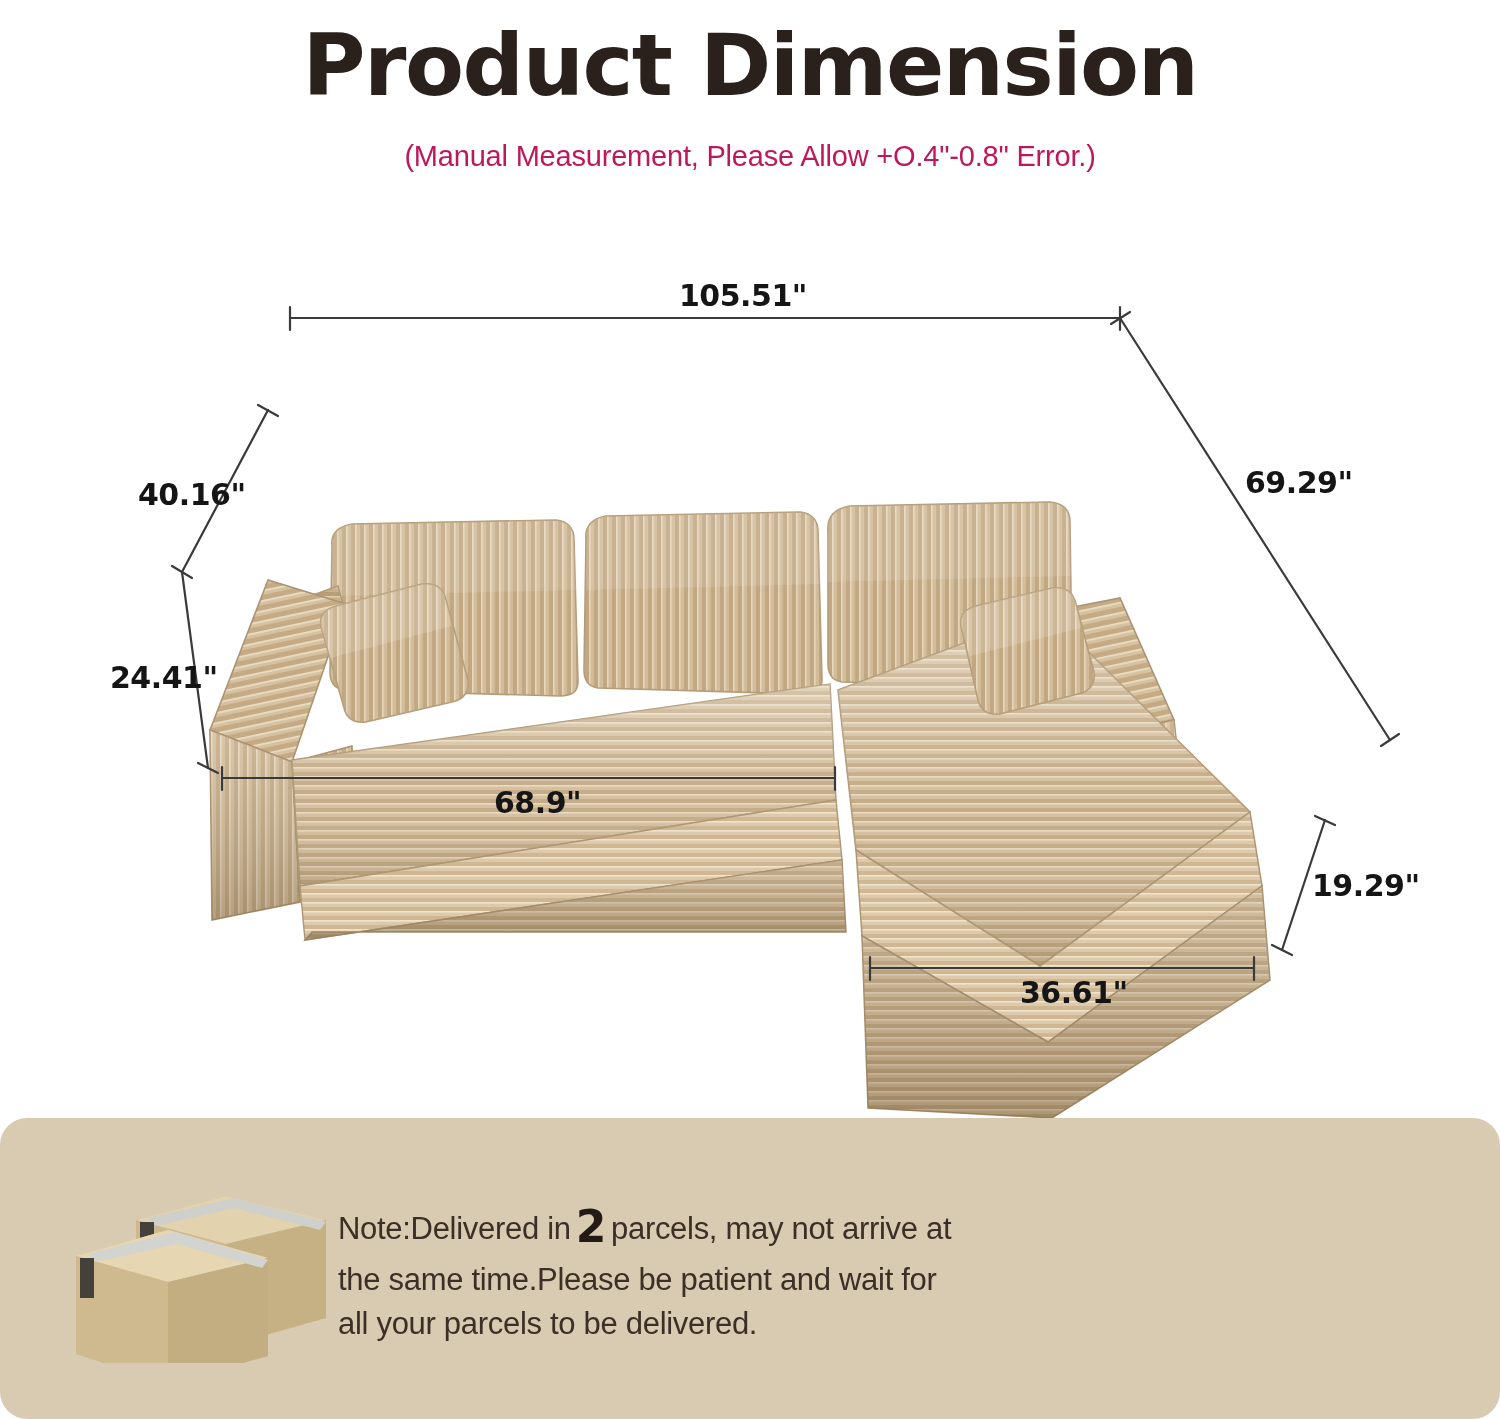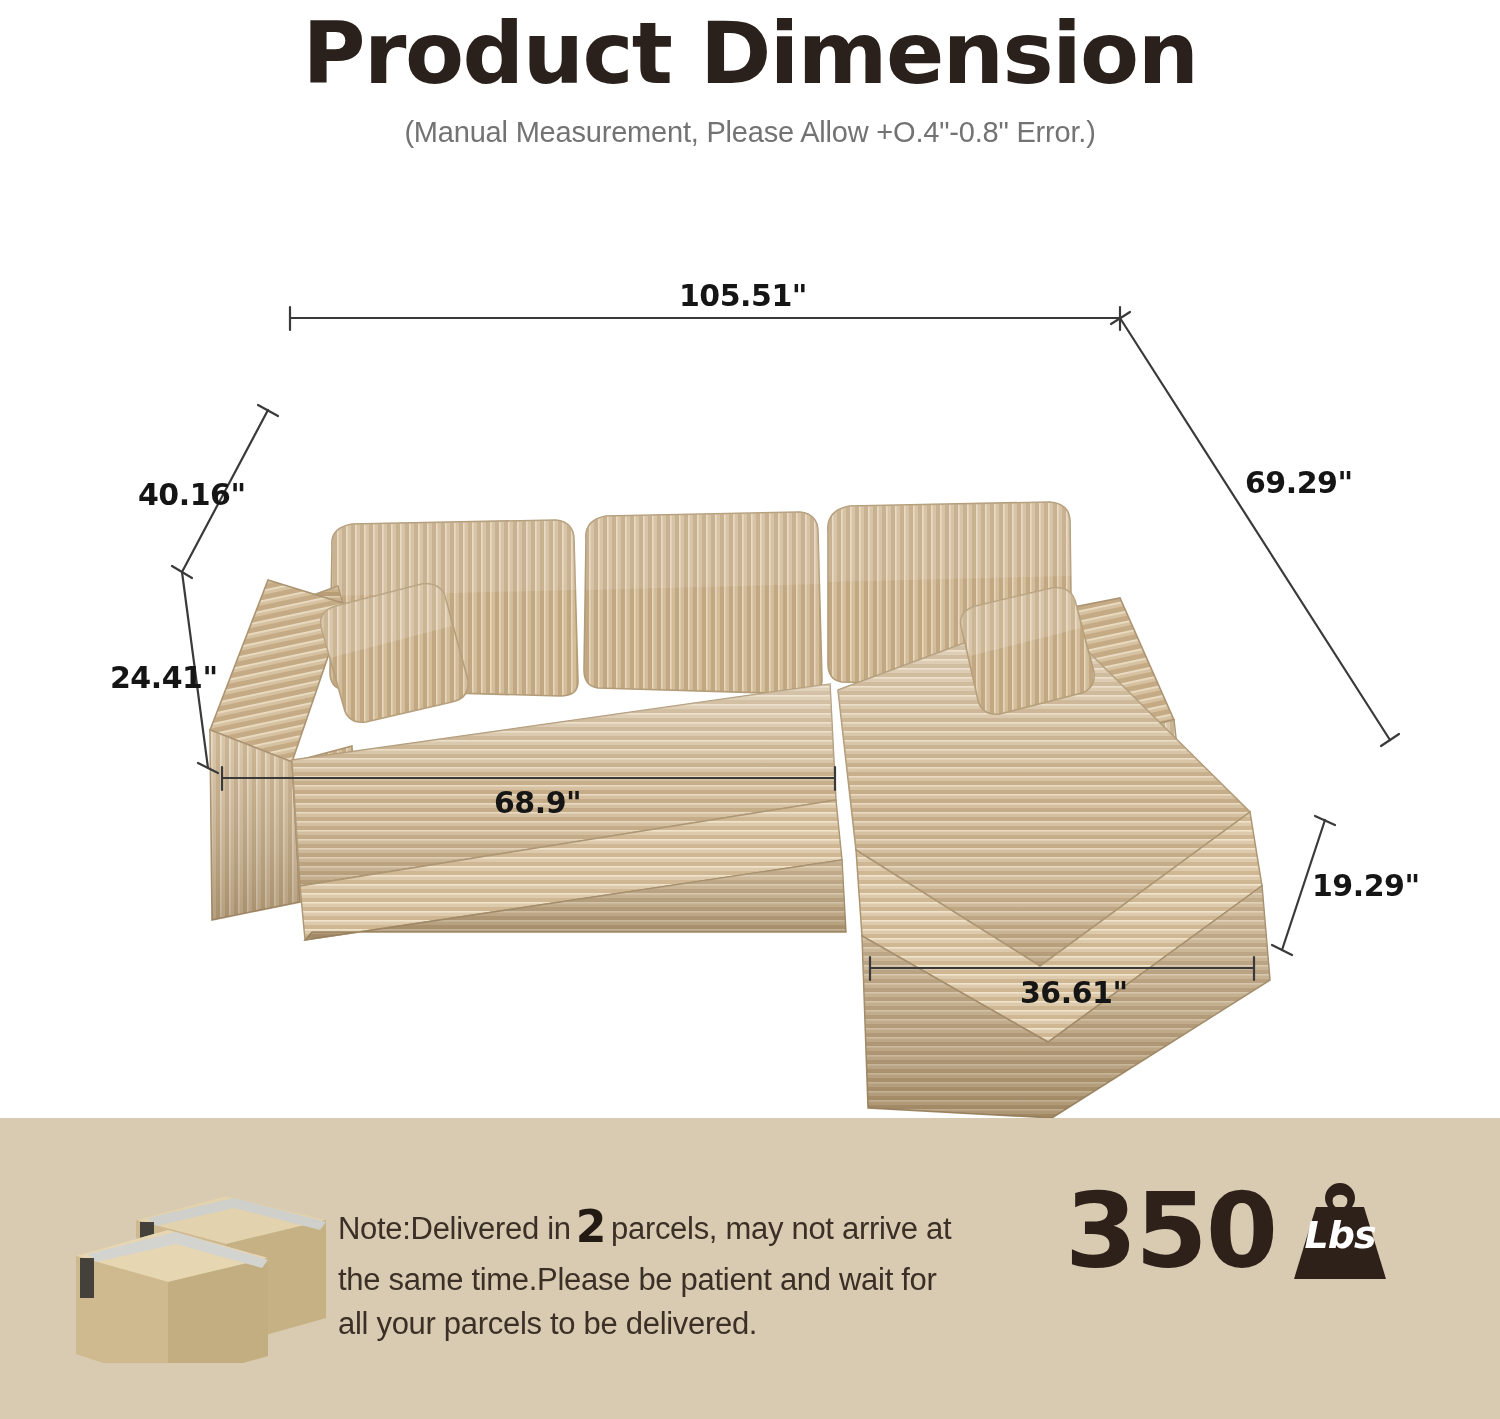--- a/index.html
+++ b/index.html
@@ -22,35 +22,35 @@
 
   
   .header {
     position: absolute;
     left: 0;
     top: 0;
     width: 1500px;
     text-align: center;
   }
   .title {
-    margin: 4px;
+    margin: 16px;
     padding-top: 6px;
     font-size: 86px;
     line-height: 1.02;
     font-weight: 700;
     letter-spacing: -1.5px;
     color: #2b211c;
     font-family: "DejaVu Sans", "Liberation Sans", sans-serif;
   }
   .subtitle {
     margin: 0;
     padding-top: 14px;
     font-size: 29px;
     font-weight: 400;
-    color: #737373;
+    color: #be185d;
     letter-spacing: -0.2px;
     font-family: "Liberation Sans", sans-serif;
   }
 
   
   .stage {
     position: absolute;
     left: 0;
     top: 160px;
     width: 1500px;
@@ -74,20 +74,21 @@
   }
 
   
   .info-band {
     position: absolute;
     left: 0;
     top: 1118px;
     width: 1500px;
     height: 301px;
     background: #d8cbb2;
+    border-radius: 27px;
   }
   .boxes-icon {
     position: absolute;
     left: 58px;
     top: 60px;
     width: 270px;
     height: 185px;
   }
   .note-text {
     position: absolute;
@@ -342,26 +343,16 @@
       <polygon points="18,78 110,104 110,206 18,176" fill="#cfb98f"></polygon>
       <polygon points="30,76 118,54 210,82 204,90 118,66 38,84" fill="#d3d3cf"></polygon>
       <rect x="22" y="80" width="14" height="40" fill="#2c2c2c" opacity="0.85"></rect>
     </svg>
 
     <div class="note-text">
       <span>Note:Delivered in</span><span class="note-count">2</span><span>parcels, may not arrive at the same time.Please be patient and wait for all your parcels to be delivered.</span>
     </div>
 
     <div class="capacity">
-      <div class="capacity-row">
-        <div class="capacity-number">350</div>
-        <div class="weight-icon">
-          <svg viewBox="0 0 112 104" width="112" height="104">
-            <path d="M56 4 a15 15 0 0 1 15 15 a15 15 0 0 1 -4 10 l-8 0 a9 9 0 0 0 4 -10 a9 9 0 0 0 -14 0 a9 9 0 0 0 4 10 l-8 0 a15 15 0 0 1 -4 -10 a15 15 0 0 1 15 -15 z" fill="#2e211a"></path>
-            <path d="M32 28 L80 28 L102 100 L10 100 Z" fill="#2e211a"></path>
-          </svg>
-          <div class="lbs">Lbs</div>
-        </div>
-      </div>
     </div>
   </div>
 
 </div>
 
 </body></html>

